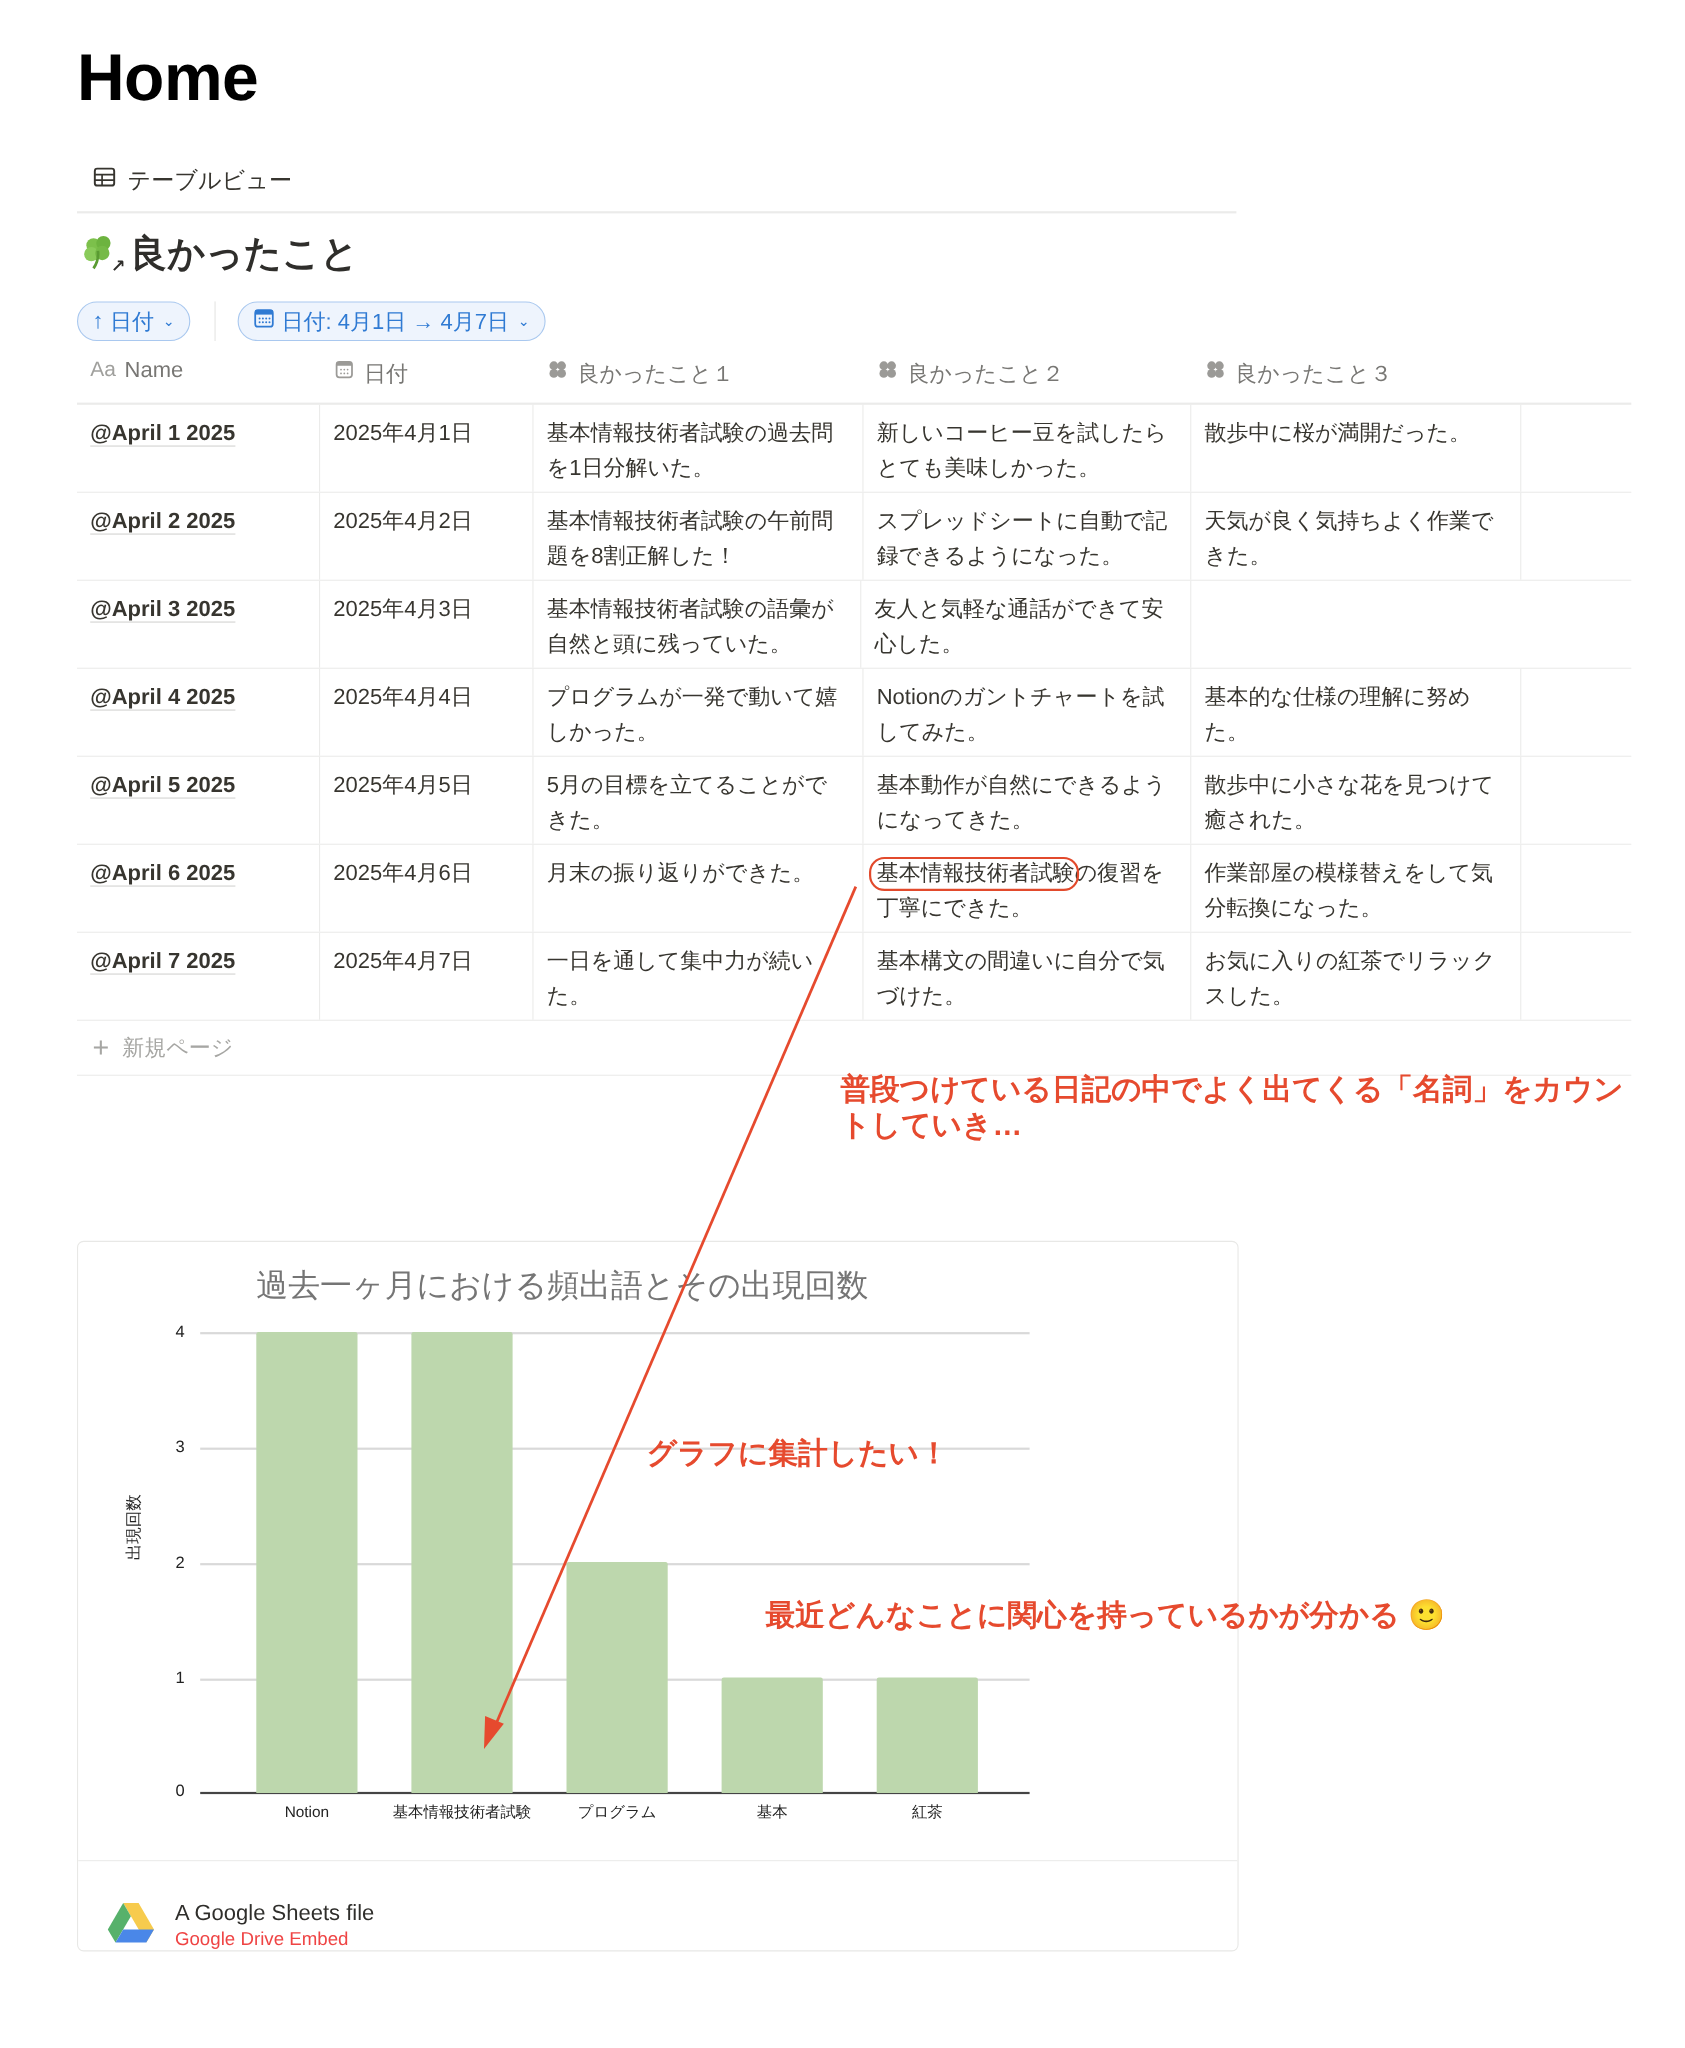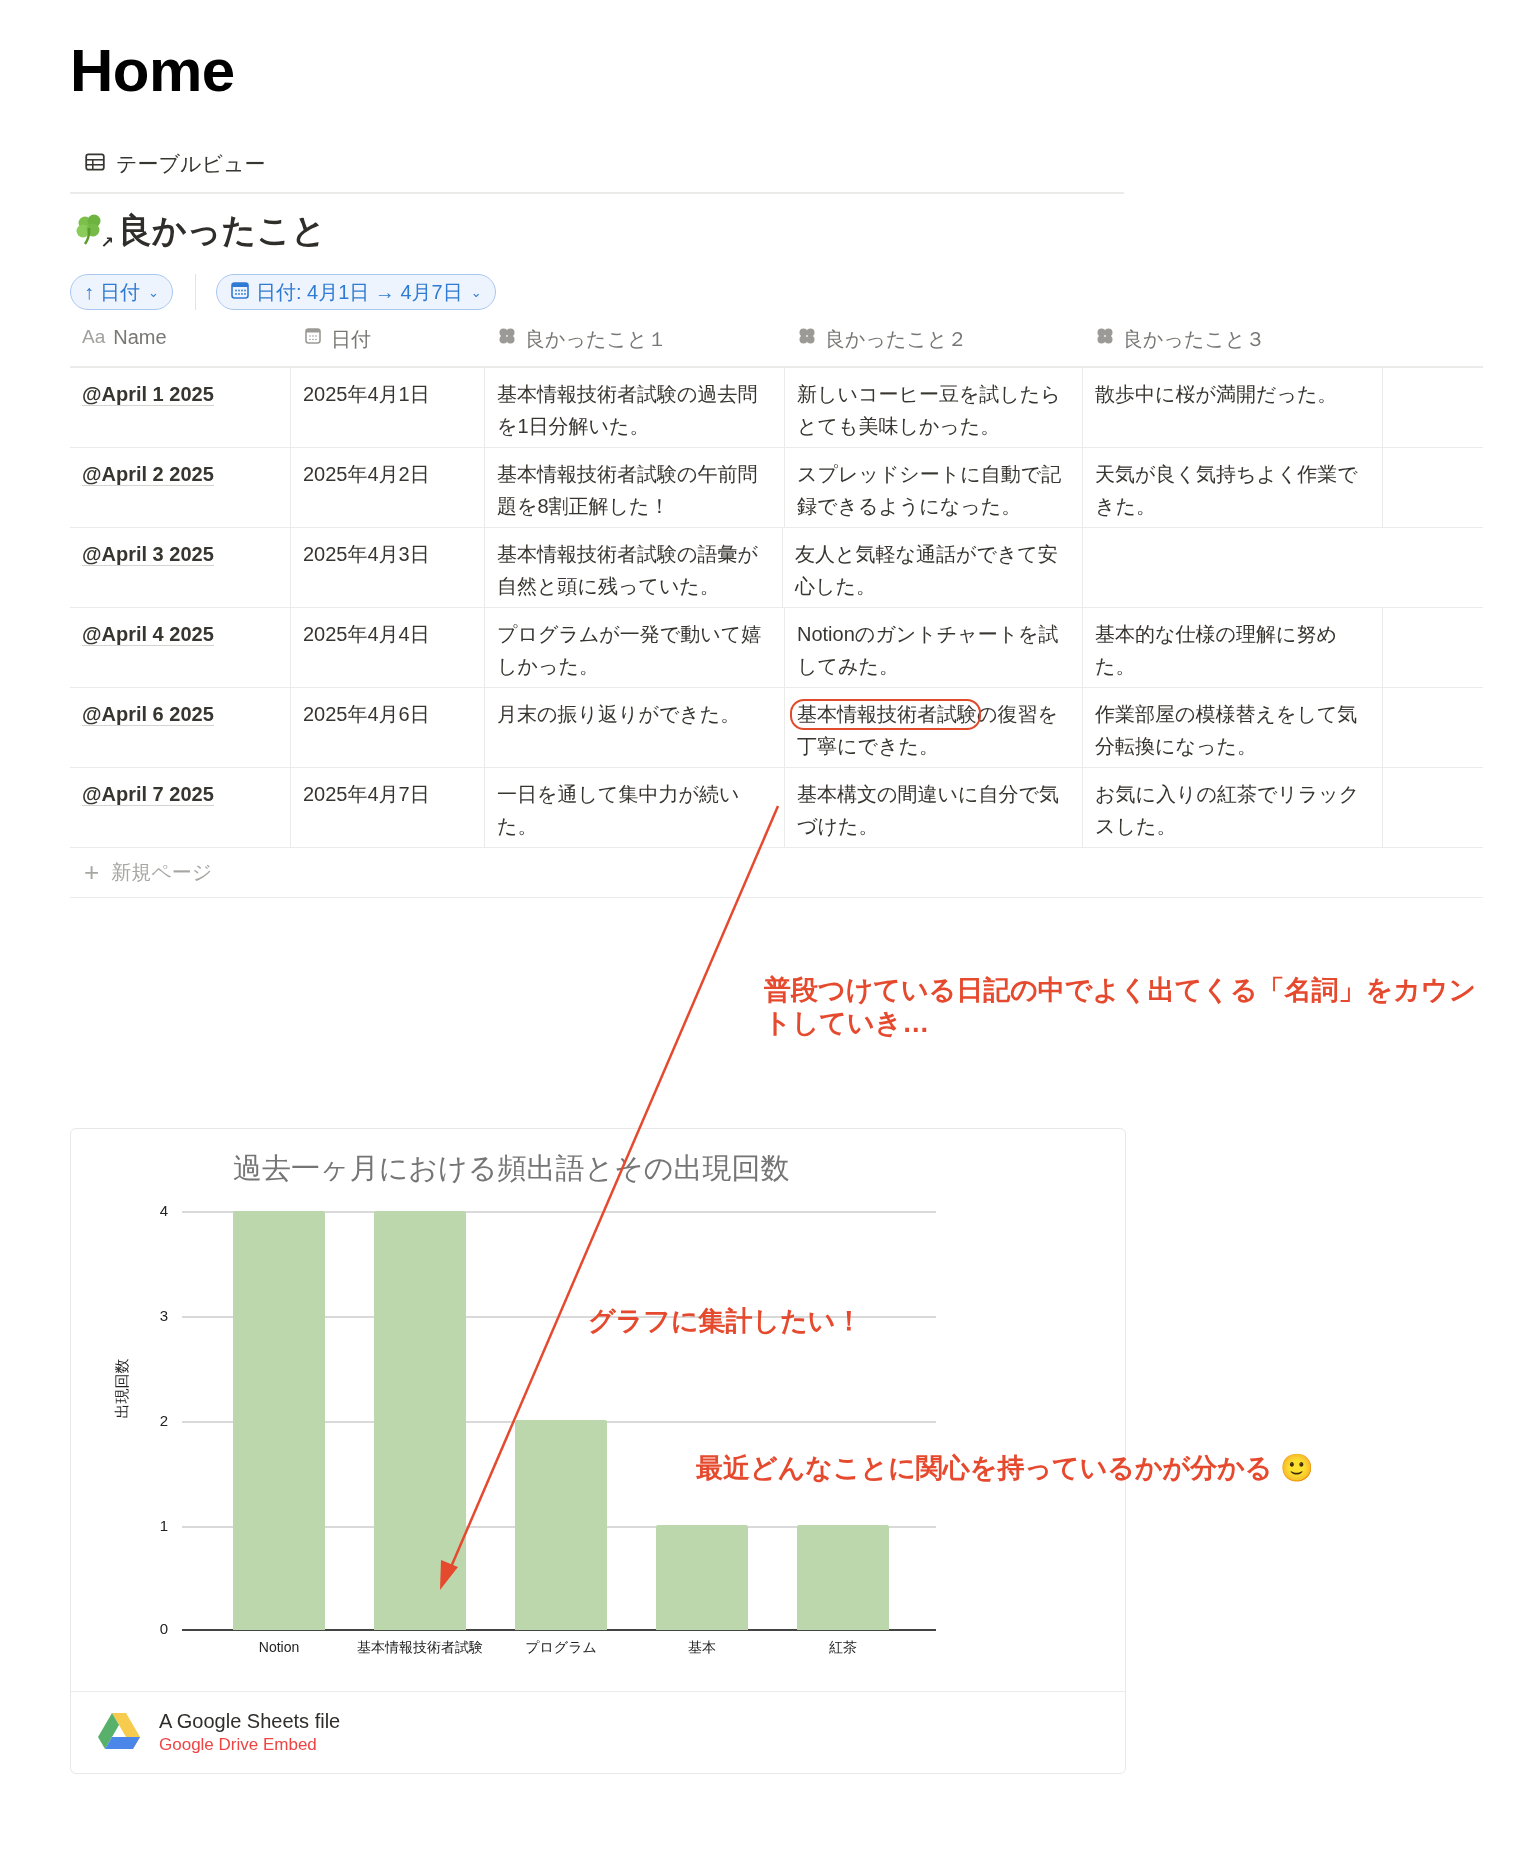--- a/index.html
+++ b/index.html
@@ -44,21 +44,21 @@
   .embed { position: absolute; left: 70px; top: 1128px; width: 1056px; height: 646px; border: 1.5px solid #e8e8e6; border-radius: 6px; overflow: hidden; }
   .chart { position: absolute; left: 0; top: 0; width: 1056px; height: 565px; }
   .chart-title { position: absolute; left: 162px; top: 20px; font-size: 29px; color: #757575; }
   .ylabel { position: absolute; left: 16px; top: 250px; transform: rotate(-90deg); transform-origin: center; font-size: 15px; color: #222; width: 70px; text-align: center; }
   .plot { position: absolute; left: 111px; top: 82px; width: 754px; height: 420px; }
   .gridline { position: absolute; left: 0; right: 0; height: 2px; background: #d9d9d9; }
   .axisline { position: absolute; left: 0; right: 0; height: 2px; background: #444; }
   .ytick { position: absolute; left: -34px; width: 20px; text-align: right; font-size: 15px; color: #222; }
   .bar { position: absolute; bottom: 0; width: 92px; background: #bdd7ad; border-radius: 2px 2px 0 0; }
   .xtick { position: absolute; top: 428px; width: 150px; text-align: center; font-size: 14px; color: #222; white-space: nowrap; }
-  .embed-footer { position: absolute; left: 0; right: 0; bottom: 0; height: 82px; border-top: 1.5px solid #ebebea; display: flex; align-items: center; gap: 18px; padding-left: 26px; }
+  .embed-footer { position: absolute; left: 0; right: 0; bottom: 0; height: 82px; border-top: 1.5px solid #ebebea; display: flex; align-items: flex-end; gap: 18px; padding-left: 26px; }
   .embed-footer svg { width: 44px; height: 40px; }
   .ef-title { font-size: 20px; color: #2f2e2b; }
   .ef-sub { font-size: 17px; color: #ef4444; margin-top: 2px; }
 
   .arrow-svg { position: absolute; left: 0; top: 0; width: 1532px; height: 1862px; pointer-events: none; }
 </style>
 </head>
 <body>
 
 <div class="page-title">Home</div>
@@ -202,20 +202,28 @@
   </div>
   <div class="row">
     <div class="cell c0"><a class="name-link">@April 4 2025</a></div>
     <div class="cell c1">2025年4月4日</div>
     <div class="cell c2">プログラムが一発で動いて嬉しかった。</div>
     <div class="cell c3">Notionのガントチャートを試してみた。</div>
     <div class="cell c4">基本的な仕様の理解に努めた。</div>
     <div class="cell c5"></div>
   </div>
   <div class="row">
+    <div class="cell c0"><a class="name-link">@April 5 2025</a></div>
+    <div class="cell c1">2025年4月5日</div>
+    <div class="cell c2">5月の目標を立てることができた。</div>
+    <div class="cell c3">基本動作が自然にできるようになってきた。</div>
+    <div class="cell c4">散歩中に小さな花を見つけて癒された。</div>
+    <div class="cell c5"></div>
+  </div>
+  <div class="row">
     <div class="cell c0"><a class="name-link">@April 6 2025</a></div>
     <div class="cell c1">2025年4月6日</div>
     <div class="cell c2">月末の振り返りができた。</div>
     <div class="cell c3"><span class="hl">基本情報技術者試験</span><span>の復習を丁寧にできた。</span></div>
     <div class="cell c4">作業部屋の模様替えをして気分転換になった。</div>
     <div class="cell c5"></div>
   </div>
   <div class="row">
     <div class="cell c0"><a class="name-link">@April 7 2025</a></div>
     <div class="cell c1">2025年4月7日</div>

